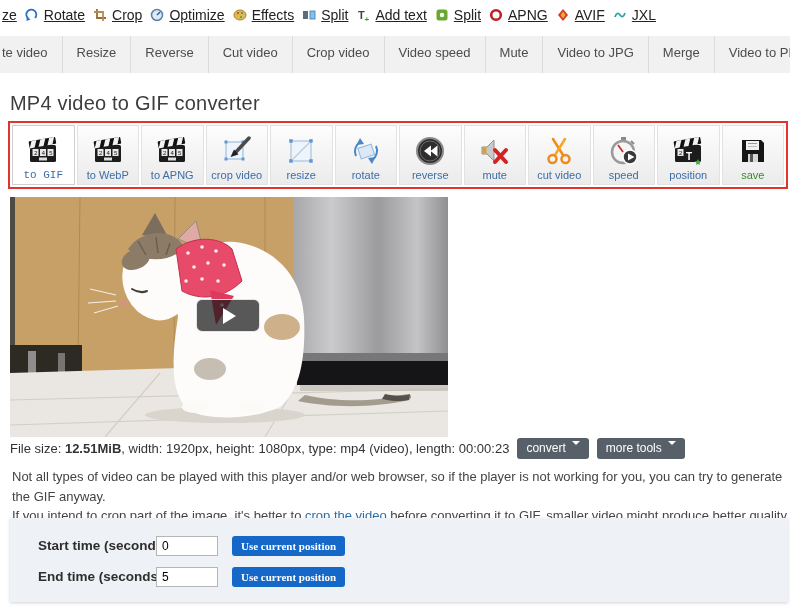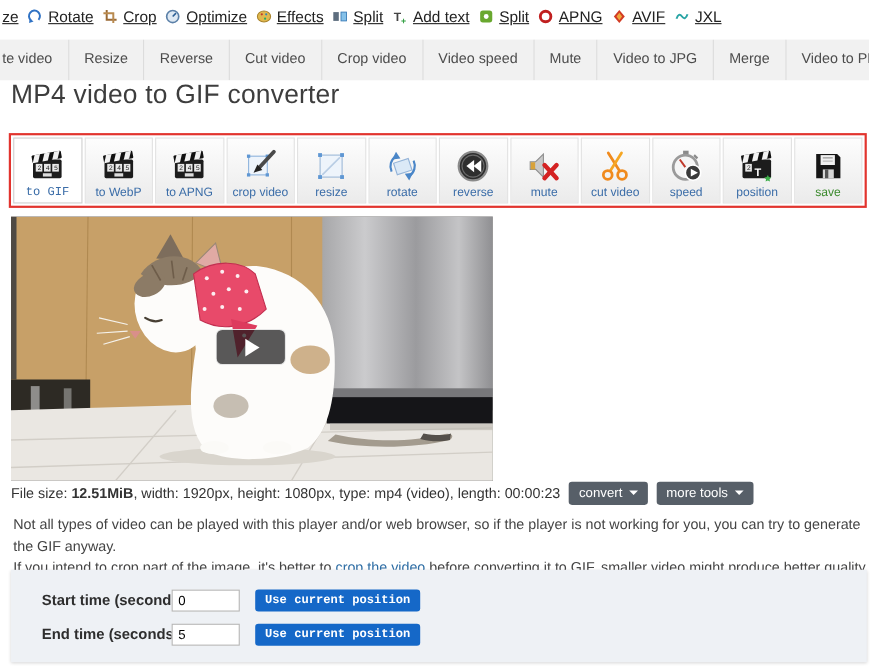--- a/index.html
+++ b/index.html
@@ -13,21 +13,21 @@
   .menu-item { display:flex; align-items:center; gap:5px; cursor:pointer; }
   .menu-item .mi svg { display:block; }
 
   
   .tabbar { position:absolute; top:36px; left:0; width:790px; height:37px;
     background:#f1f1f1; display:flex; overflow:hidden; }
   .tab { padding:0 14px; line-height:33px; font-size:13px; color:#4c4c4c;
     border-right:1px solid #dcdcdc; white-space:nowrap; cursor:pointer; }
   .tab:first-child { padding-left:2px; }
 
-  h1.page-title { position:absolute; top:73px; left:10px; font-size:24px;
+  h1.page-title { position:absolute; top:92px; left:10px; font-size:20px;
     font-weight:400; color:#3d3d3d; letter-spacing:.2px; }
 
   
   .toolbar { position:absolute; top:121px; left:8px; width:780px;
     border:2px solid var(--accent-red); background:#fff; display:flex;
     gap:2px; padding:2px; }
   .tool { flex:1; height:60px; background:linear-gradient(#fdfdfd,#ebebeb);
     border:1px solid #e2e2e2; display:flex; flex-direction:column;
     align-items:center; justify-content:flex-end; padding-bottom:2px; cursor:pointer; }
   .tool.active { background:#fff; border-color:#cfcfcf;font-family:Liberation Mono, monospace; }
@@ -44,40 +44,40 @@
     border-radius:6px; display:flex; align-items:center; justify-content:center; cursor:pointer; }
   .play-tri { width:0; height:0; border-top:8px solid transparent;
     border-bottom:8px solid transparent; border-left:13px solid #fff; margin-left:3px; }
 
   
   .fileinfo { position:absolute; top:436px; left:10px; width:780px; height:24px;
     display:flex; align-items:center; gap:8px; font-size:13px; color:#333; }
   .fileinfo b { font-weight:bold; }
   .dd-btn { background:var(--dark-btn); color:#fff; font-size:12px;
     padding:3px 9px 4px 9px; border-radius:3px; display:inline-flex;
-    align-items:center; gap:6px; cursor:pointer; white-space:nowrap; }
+    align-items:flex-start; gap:6px; cursor:pointer; white-space:nowrap; }
   .caret { width:0; height:0; border-left:4px solid transparent;
     border-right:4px solid transparent; border-top:4px solid #fff; }
 
   
   .notes { position:absolute; top:467px; left:12px; width:776px;
     font-size:13px; color:#444; line-height:19.5px; }
   .notes a { color:var(--link-blue); text-decoration:none; cursor:pointer; }
 
   
   .panel { position:absolute; top:518px; left:10px; width:778px; height:84px;
     background:#eef1f5; box-shadow:0 1px 3px rgba(0,0,0,.18); padding:15px 0 0 28px; }
   .frow { display:flex; align-items:center; height:25px; margin-bottom:6px; }
   .flabel { width:118px; font-weight:bold; font-size:13.5px; color:#2e2e2e; white-space:nowrap; }
   .finput { width:62px; height:20px; border:1px solid #b5b5b5; background:#fff;
     font-size:12px; padding:1px 5px; margin-left:0;
     font-family:"Liberation Sans", sans-serif; }
   .fbtn { margin-left:14px; background:var(--btn-blue); color:#fff; font-size:11px;
     font-weight:bold; padding:4px 9px; border-radius:3px; border:none;
-    cursor:pointer; font-family:Liberation Mono, monospace; }
+    cursor:pointer; font-family:Liberation Serif, serif; }
 </style>
 </head>
 <body>
 
 <div id="stage">
 
   <div class="menubar" id="menubar">
       <div class="menu-item">
         <span>ze</span>
       </div>

